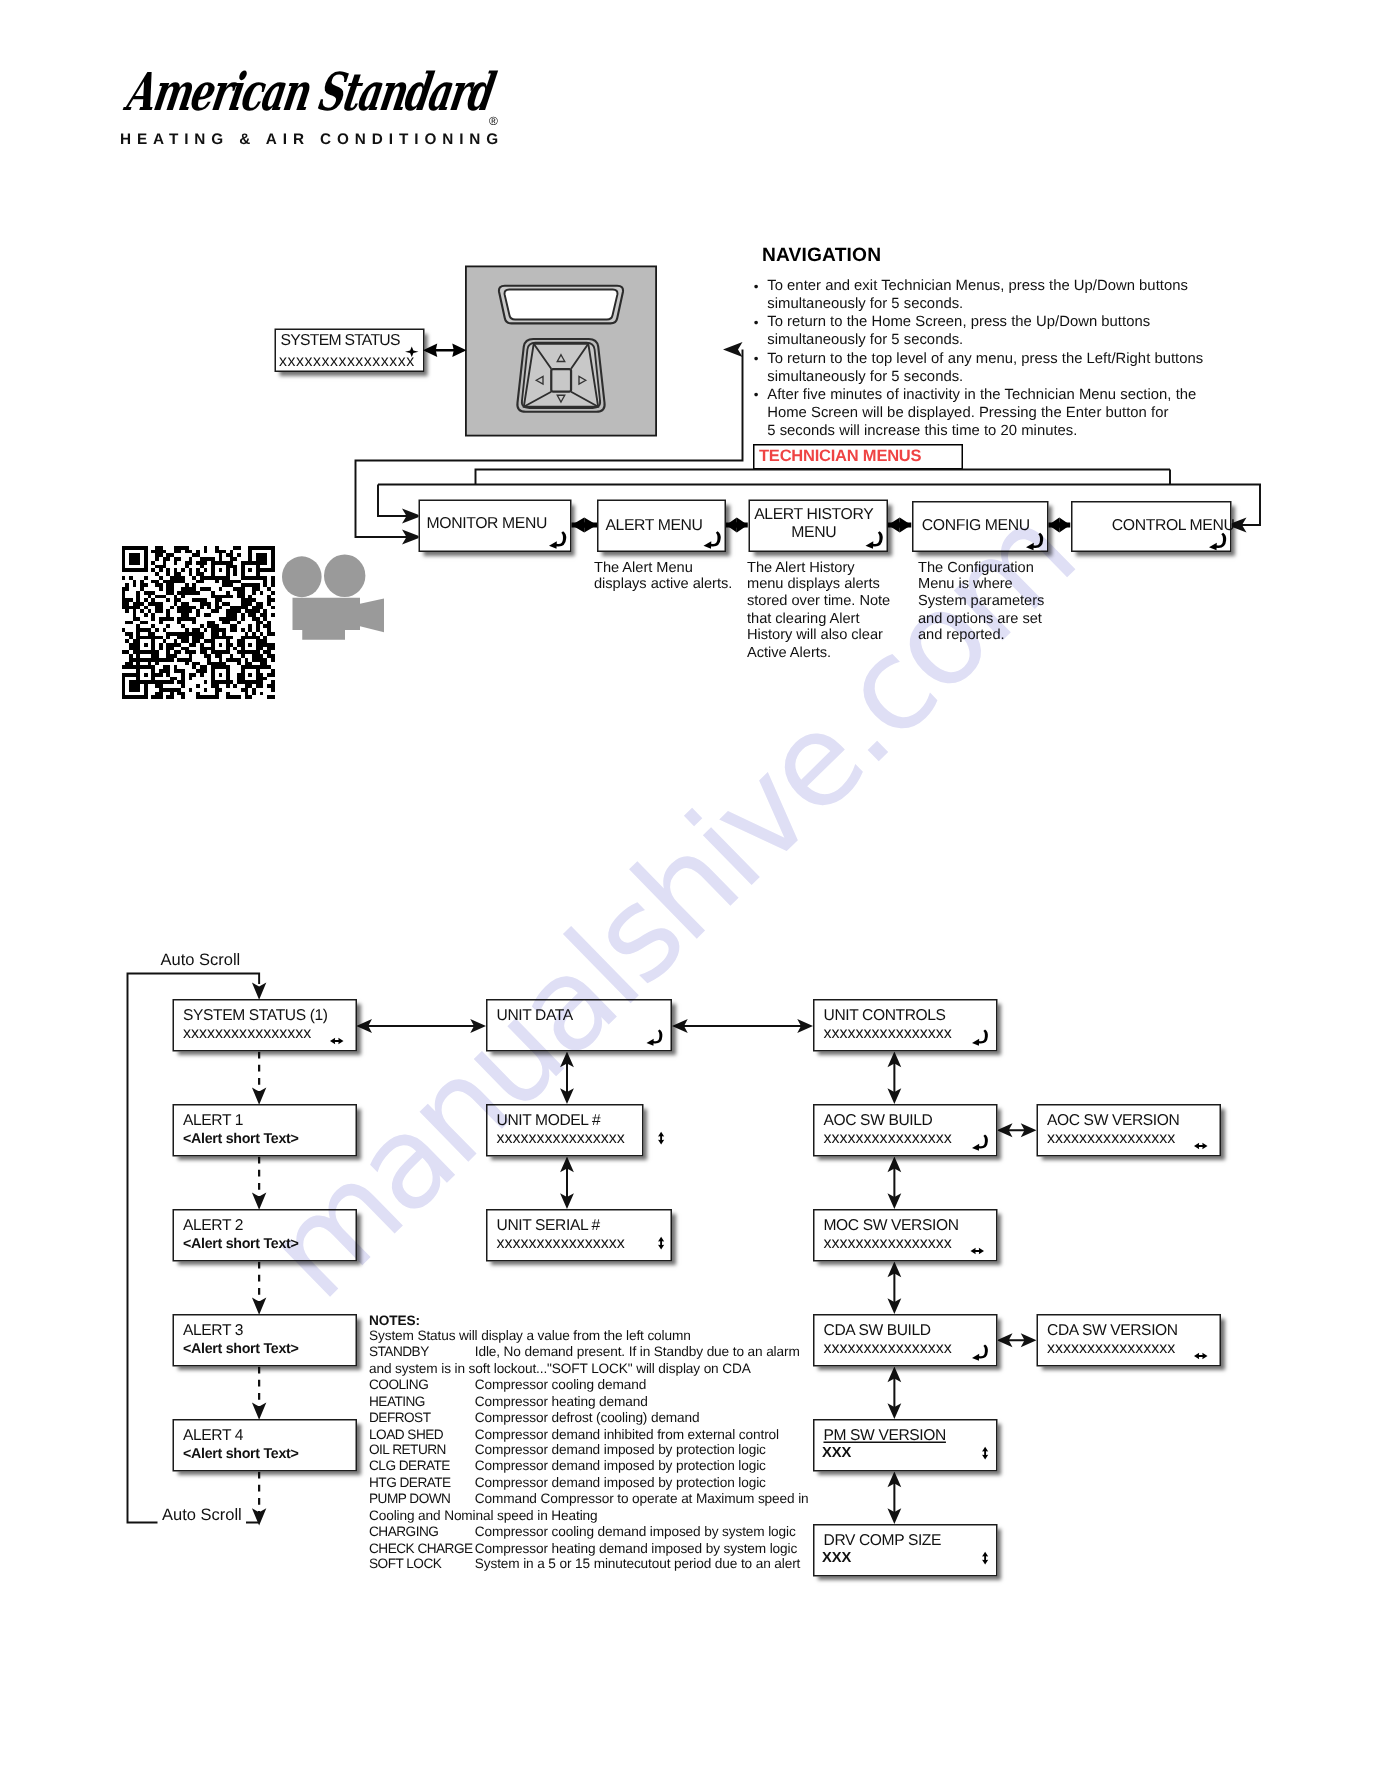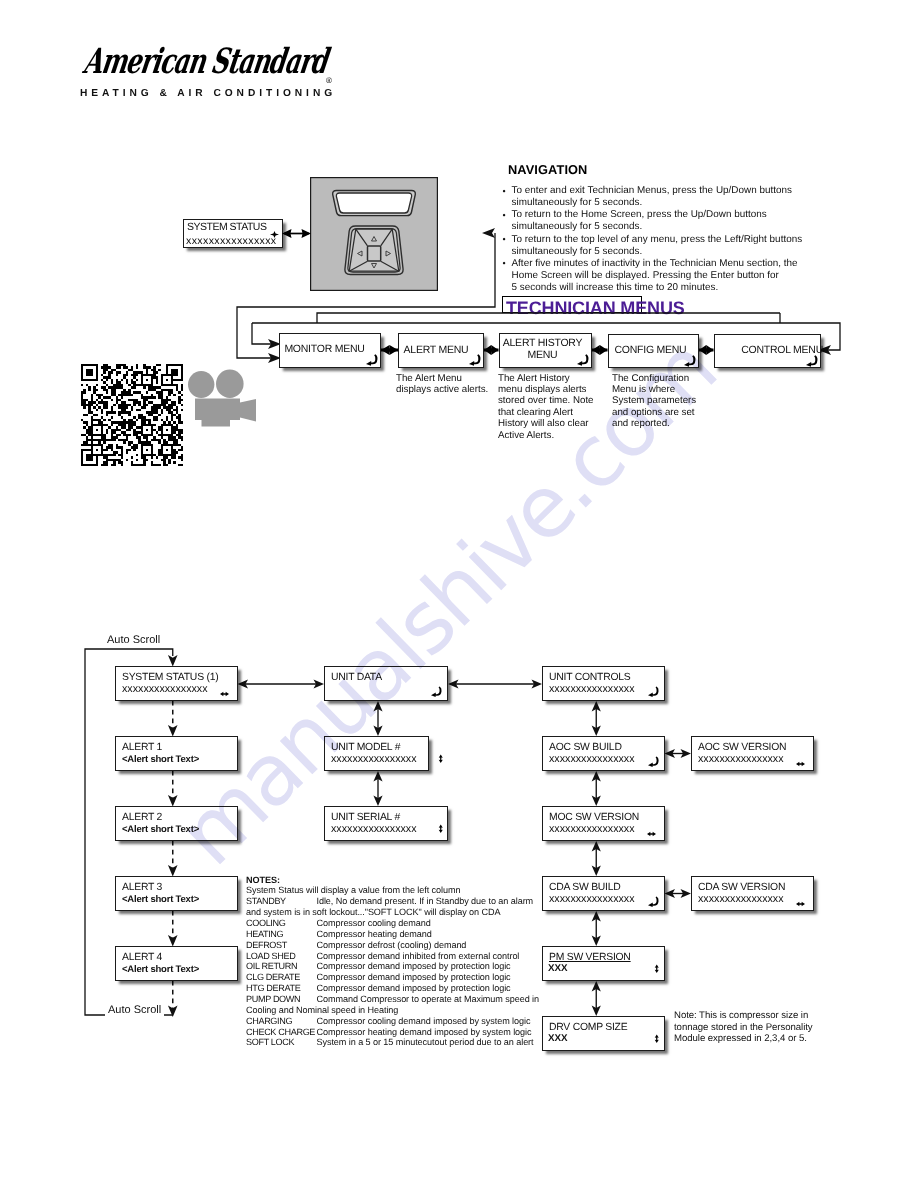--- a/index.html
+++ b/index.html
@@ -82,21 +82,21 @@
   </div>
   <div style="position:relative;padding-left:9.5px;font-size:9.9px;line-height:12.15px;color:#111;letter-spacing:0.02px;white-space:nowrap;">
     <span style="position:absolute;left:0.5px;top:-0.5px;font-size:9px;">•</span>
     <div>After five minutes of inactivity in the Technician Menu section, the</div>
     <div>Home Screen will be displayed. Pressing the Enter button for</div>
     <div>5 seconds will increase this time to 20 minutes.</div>
   </div>
 </div>
 
 <div class="abs" style="left:502px;top:296px;width:140px;height:17px;border:1.4px solid #000;background:#fff;box-sizing:border-box;">
-  <div class="abs" style="left:3px;top:1px;font-size:18px;font-weight:700;letter-spacing:-0.15px;color:#4c1d95;white-space:nowrap;">TECHNICIAN MENUS</div>
+  <div class="abs" style="left:3px;top:1px;font-size:11px;font-weight:700;letter-spacing:-0.15px;color:#ef4444;white-space:nowrap;">TECHNICIAN MENUS</div>
 </div>
 
 <svg class="abs" style="left:230px;top:225px;" width="640" height="150" viewBox="0 0 640 150">
   <g fill="none" stroke="#111" stroke-width="1.3">
     <path d="M265.0 8.0 L265.0 82.0 L7.0 82.0 L7.0 133.0 L42.0 133.0"></path>
     <path d="M550.0 88.0 L87.0 88.0 L87.0 98.0"></path>
     <path d="M550.0 88.0 L550.0 98.0"></path>
     <path d="M22.0 98.0 L610.0 98.0 L610.0 125.0 L598.0 125.0"></path>
     <path d="M22.0 98.0 L22.0 119.0 L42.0 119.0"></path>
   </g>
@@ -406,21 +406,16 @@
   <div style="position:relative;white-space:nowrap;height:10.87px;">
         <span style="position:absolute;left:0;letter-spacing:-0.35px;">CHECK CHARGE</span>
         <span style="position:absolute;left:70.5px;">Compressor heating demand imposed by system logic</span>
       </div>
   <div style="position:relative;white-space:nowrap;height:10.87px;">
         <span style="position:absolute;left:0;letter-spacing:-0.35px;">SOFT LOCK</span>
         <span style="position:absolute;left:70.5px;">System in a 5 or 15 minutecutout period due to an alert</span>
       </div>
 </div>
 
-<div class="abs" style="left:674px;top:1010px;width:150px;font-size:9.6px;line-height:11.6px;color:#111;letter-spacing:-0.05px;">
-  <div style="white-space:nowrap;">Note: This is compressor size in</div>
-  <div style="white-space:nowrap;">tonnage stored in the Personality</div>
-  <div style="white-space:nowrap;">Module expressed in 2,3,4 or 5.</div>
-</div>
 
 <div class="wm" style="mix-blend-mode:multiply;z-index:50;left:160px;top:814px;font-size:85px;transform:rotate(-44.3deg);transform-origin:0 0;font-family:'DejaVu Sans',sans-serif;letter-spacing:-3.0px;color:#dfdff5;font-weight:400;">manualshive.com</div>
 
 </div>
 
 </body></html>

